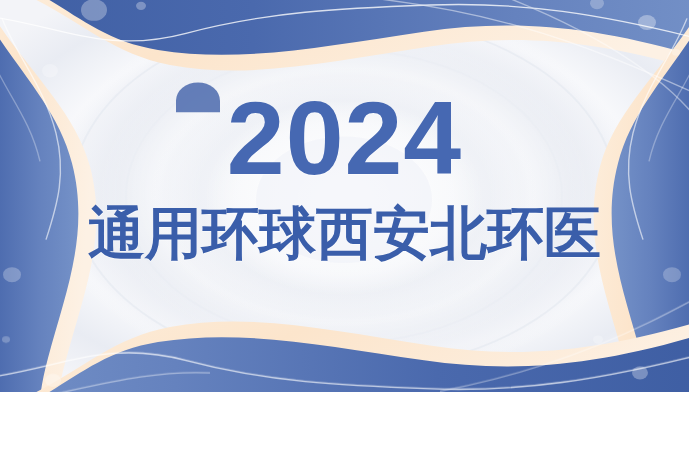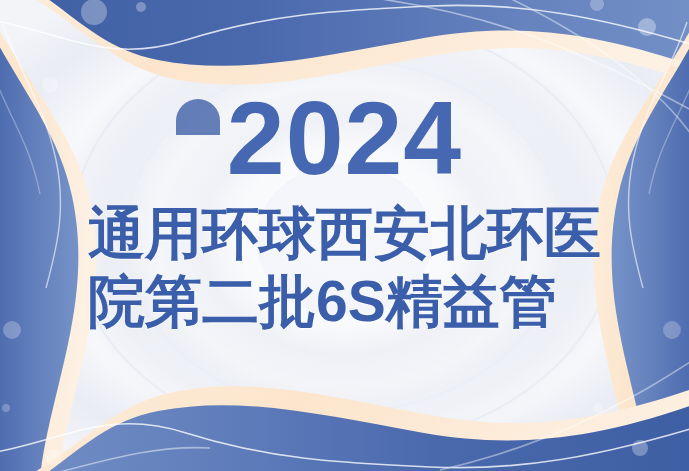--- a/index.html
+++ b/index.html
@@ -4,21 +4,21 @@
 <title>2024 Poster</title>
 <style>
   html, body {
     margin: 0;
     padding: 0;
     background: #ffffff;
   }
   #poster {
     position: relative;
     width: 689px;
-    height: 471px;
+    height: 392px;
     overflow: hidden;
     font-family: "Liberation Sans", "DejaVu Sans", sans-serif;
     background: #f2f3f7;
   }
 
   
   .layer {
     position: absolute;
     inset: 0;
     width: 100%;
@@ -227,18 +227,17 @@
       <path d="M 178,112 A 22 22 0 0 1 222,112 L 222,126 L 178,126 Z" fill="#4A69AD" opacity="0.85" transform="translate(-2,9)"></path>
     </g>
   </svg>
 
   <div class="content">
 
     <div class="year">2024</div>
 
     <div class="headline">
       <div class="line">通用环球西安北环医</div>
-      <div class="line">院第二批6S精益管</div>
     </div>
 
   </div>
 
 </div>
 
 </body></html>

